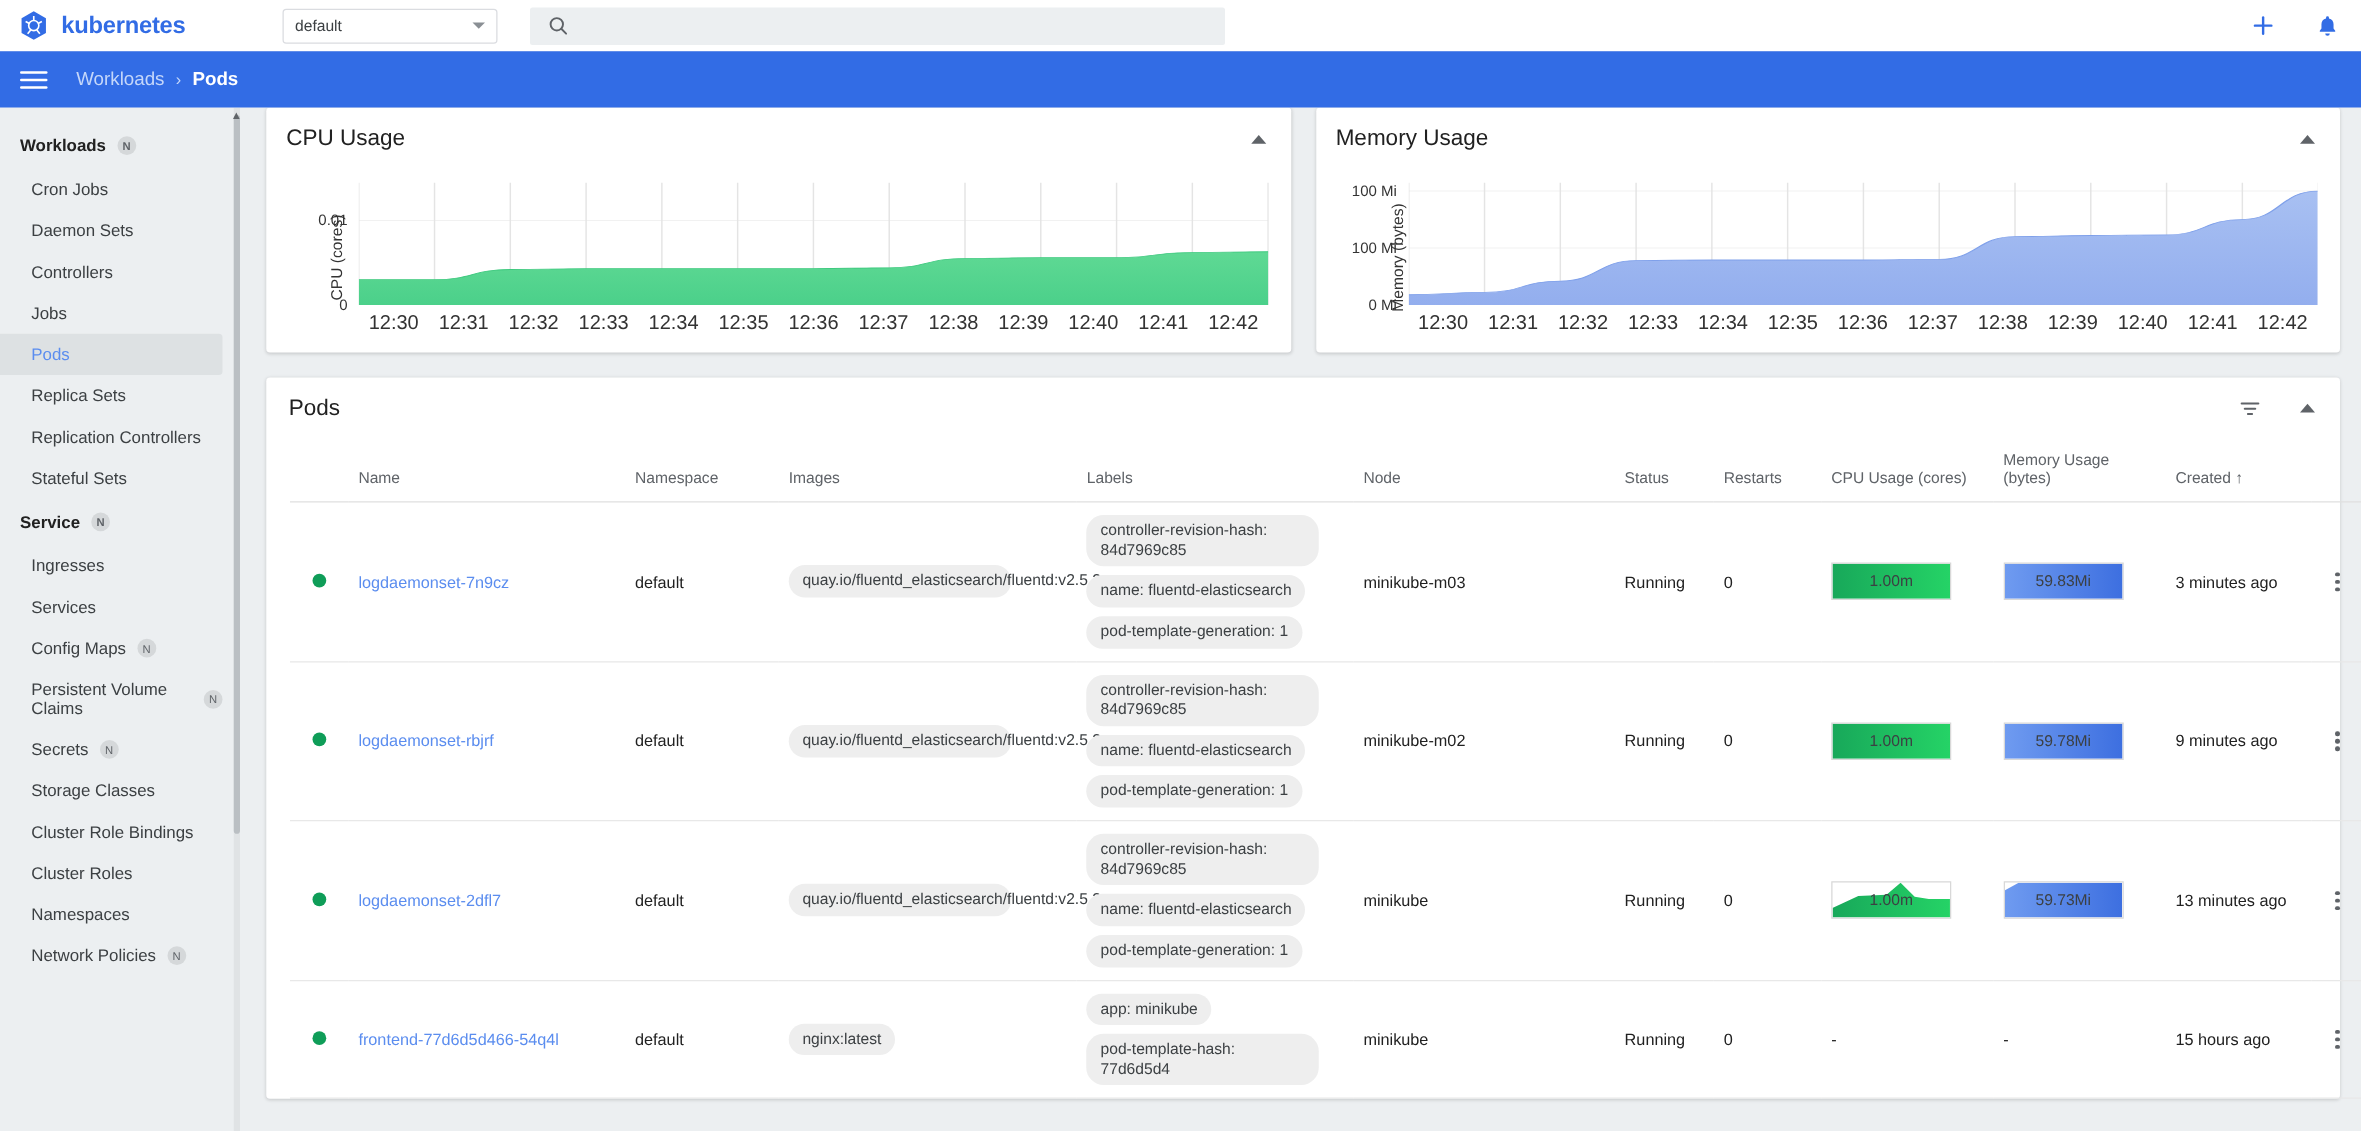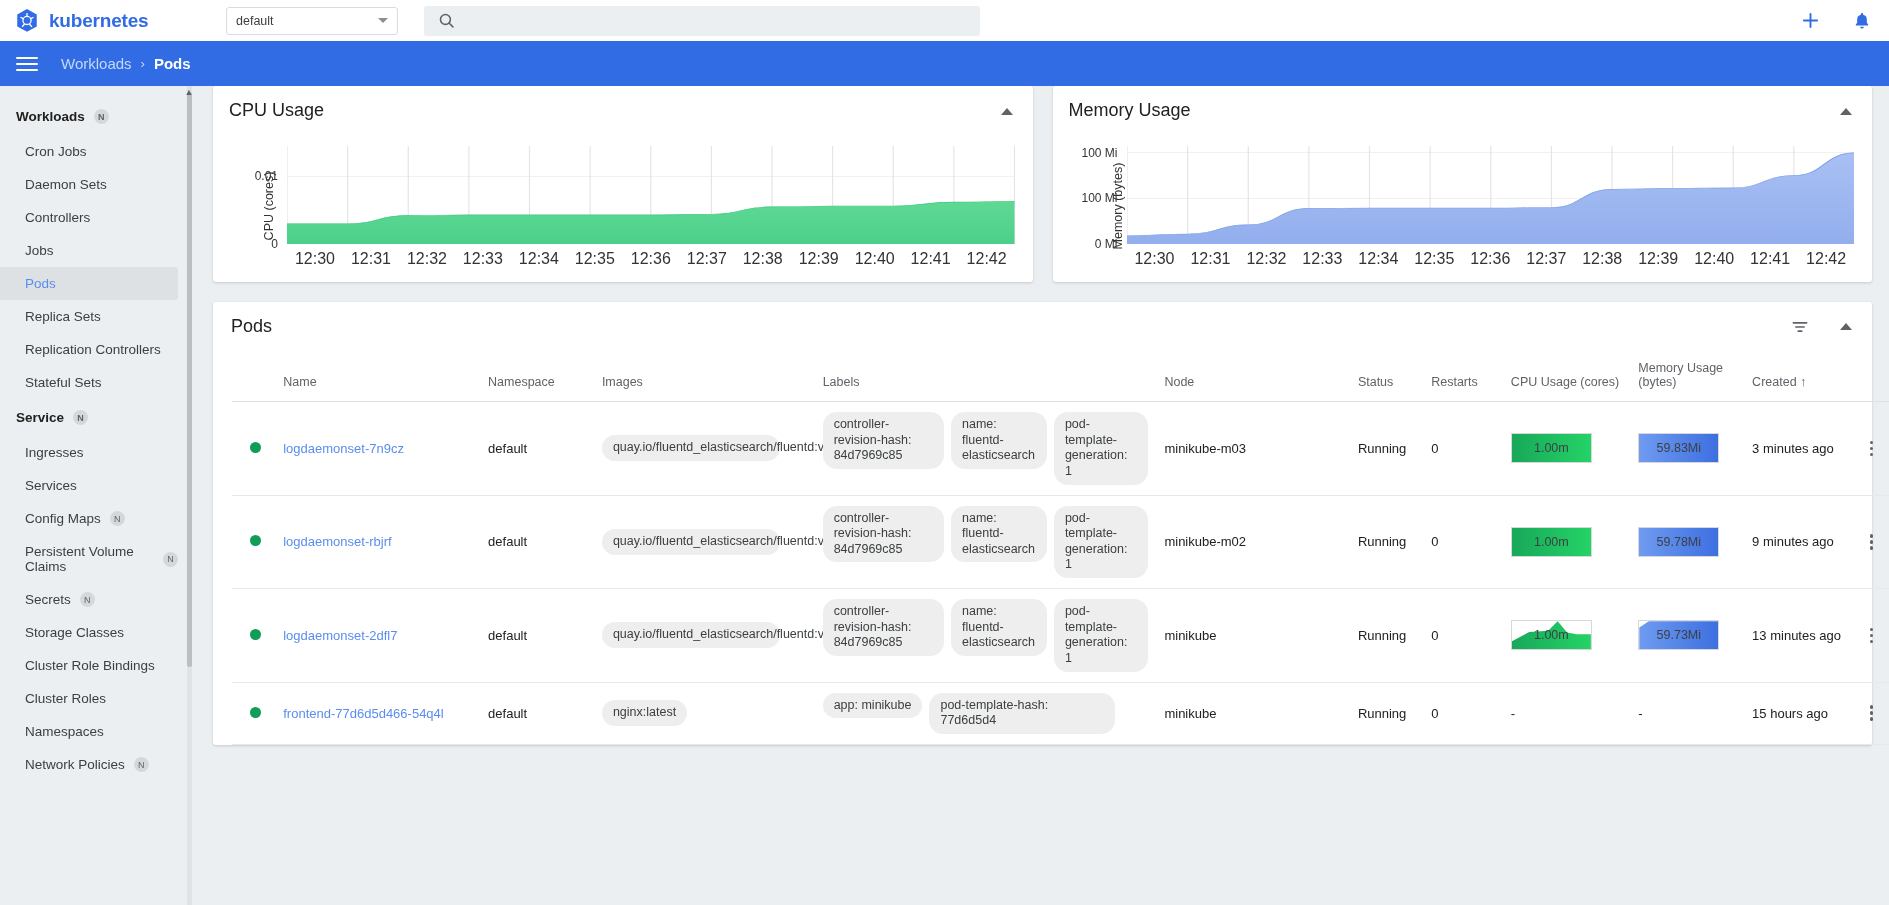--- a/index.html
+++ b/index.html
@@ -155,24 +155,24 @@
     border-bottom: 1px solid #e8e8e8; vertical-align: middle;
   }
   .c-dot { width: 38px; padding-left: 18px !important; }
   .dot { width: 11px; height: 11px; border-radius: 50%; background: #0f9d58; display: inline-block; }
   .podname { color: #5b8def; cursor: pointer; }
   .chip {
     display: inline-block; background: #eeeeee; color: #3c4043;
     border-radius: 14px; padding: 5px 11px; font-size: 12.5px;
     line-height: 1.25; max-width: 186px;
   }
-  .chips { display: flex; flex-direction: row; gap: 7px; align-items: flex-start; }
+  .chips { display: flex; flex-direction: column; gap: 7px; align-items: flex-start; }
   .img-chip { max-width: 178px; }
   .usage-bar {
-    width: 81px; height: 30px; border: 1px solid #d8d8d8;
+    width: 96px; height: 30px; border: 1px solid #d8d8d8;
     position: relative; display: flex; align-items: center; justify-content: center;
     font-size: 12.5px; color: #3c4043; overflow: hidden;
   }
   .usage-bar .fill { position: absolute; inset: 0; }
   .usage-bar .txt { position: relative; z-index: 2; }
   .cpu-fill { background: linear-gradient(90deg,#18a85a,#25d366); }
   .mem-fill { background: linear-gradient(90deg,#6f9bf0,#3d6fe0); }
   .created { text-decoration-style: dotted; cursor: pointer; }
   .kebab { cursor: pointer; text-align: center; color: #5f6368; letter-spacing: 0; line-height: 4px; font-size: 17px; }
   .kebab i { display:block; width:3.5px; height:3.5px; border-radius:50%; background:#5f6368; margin:2.5px auto; }

